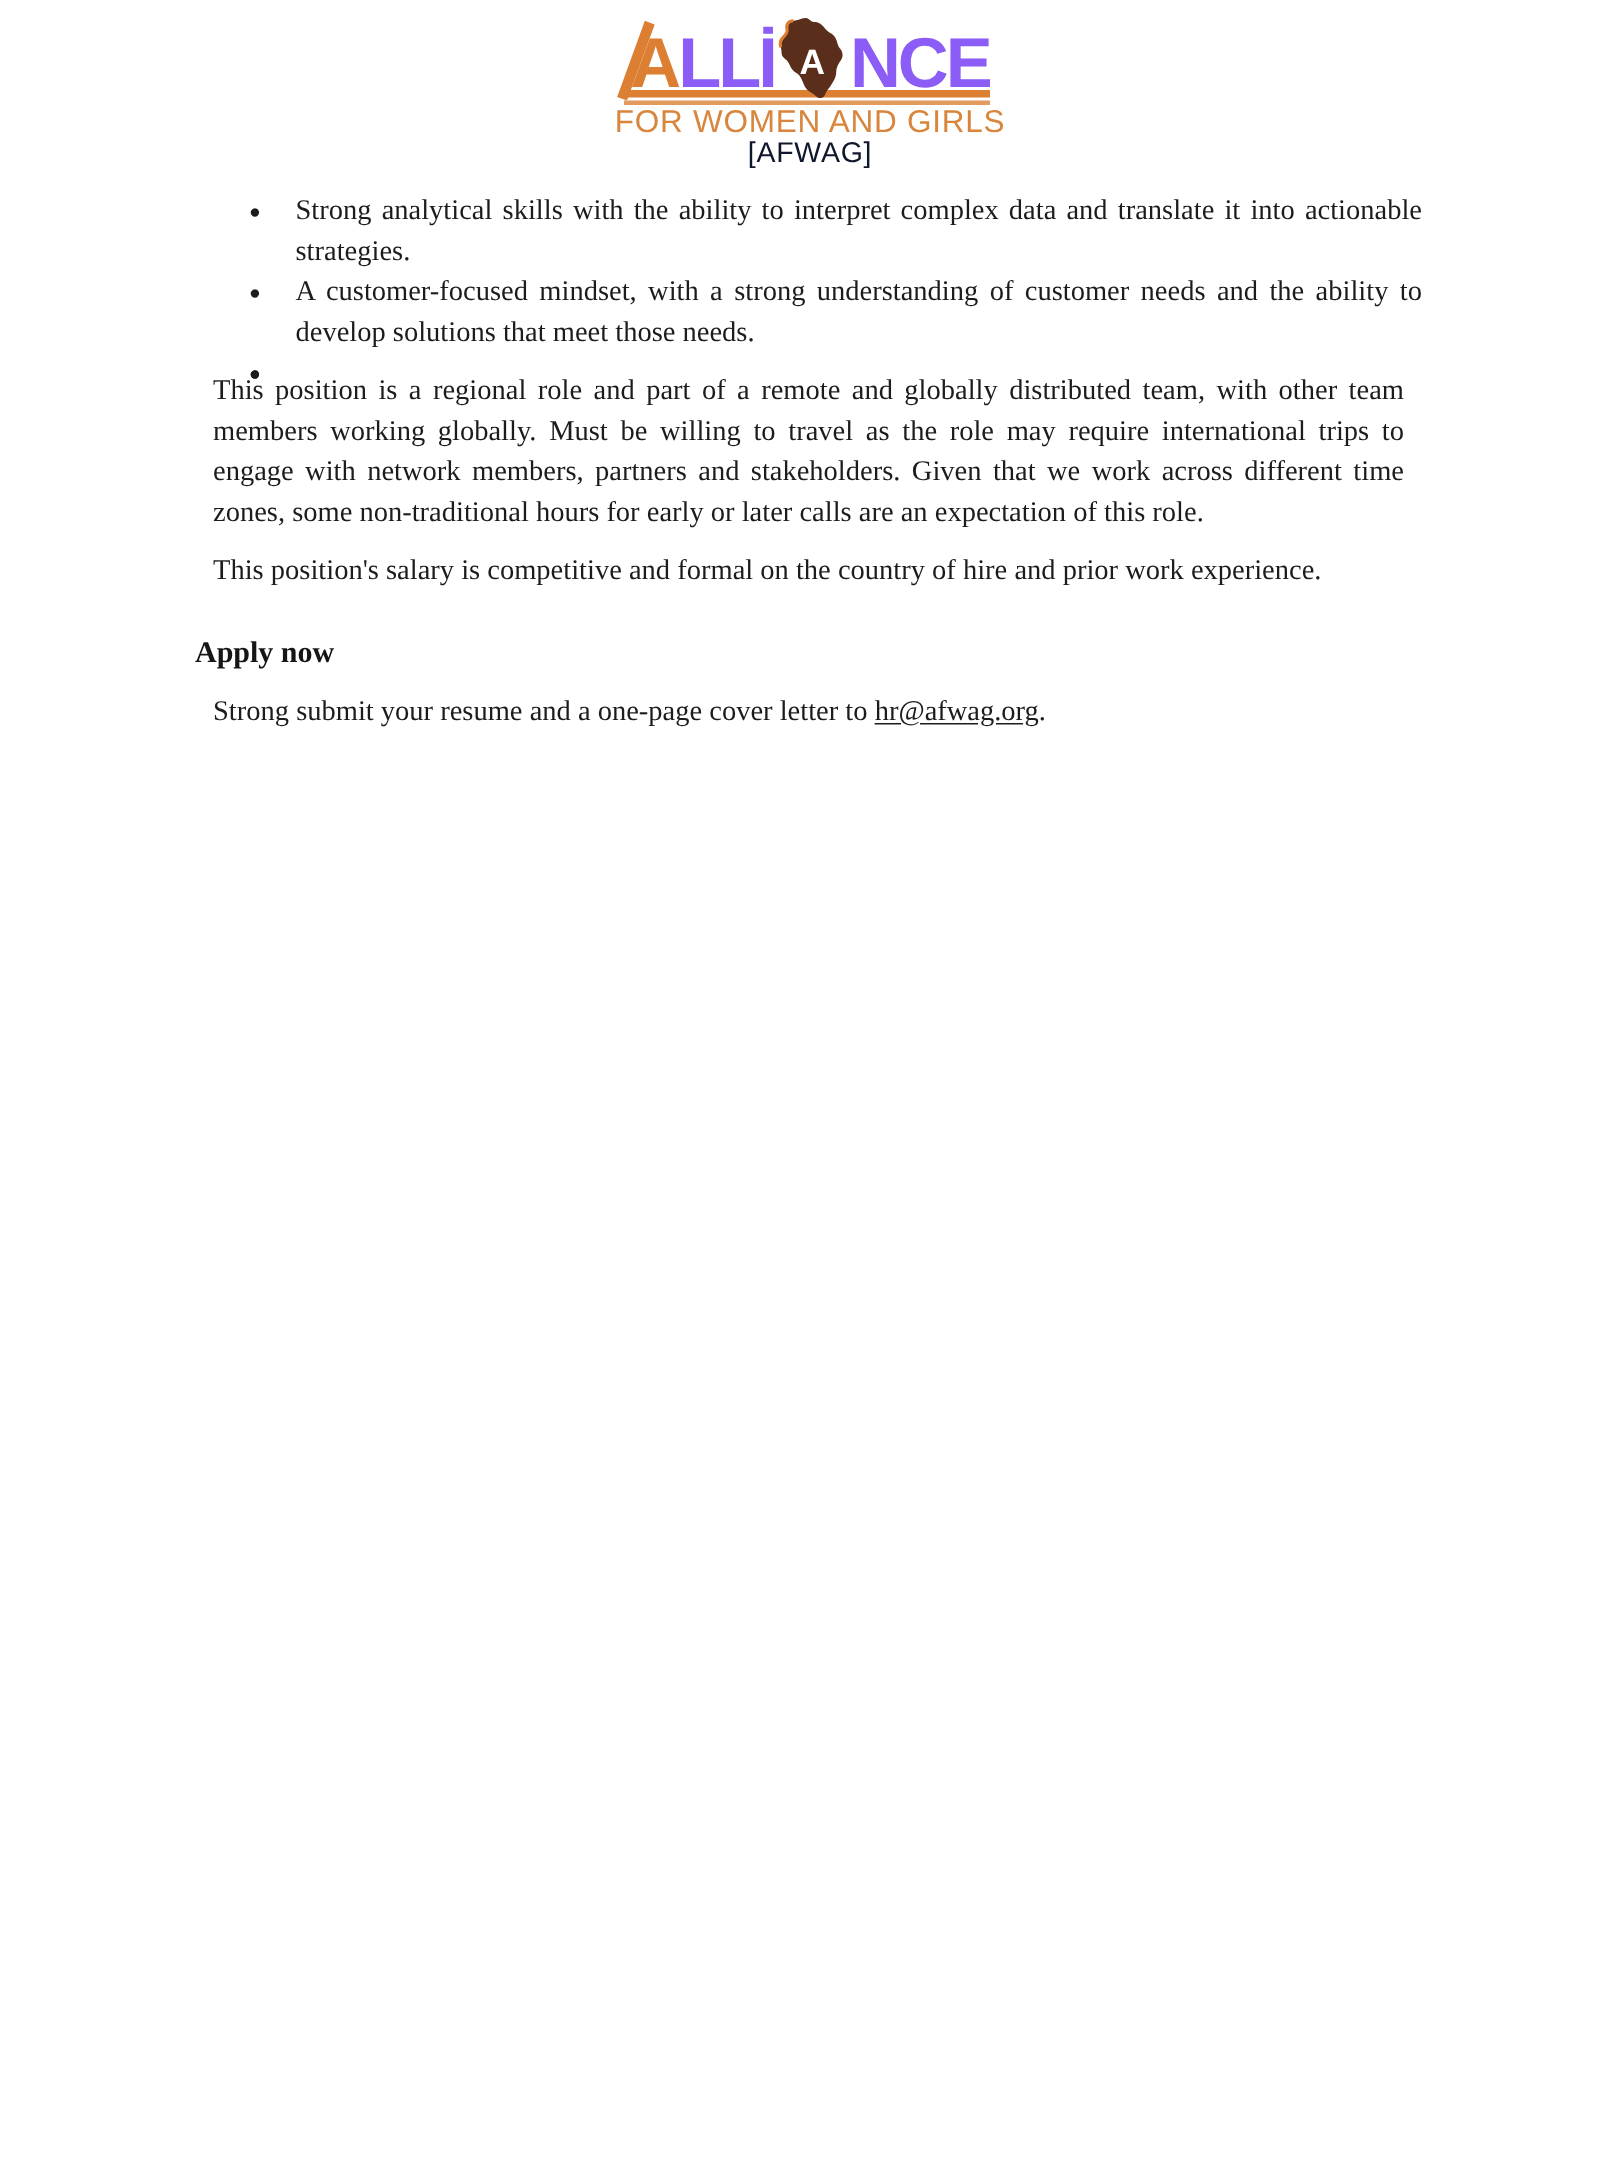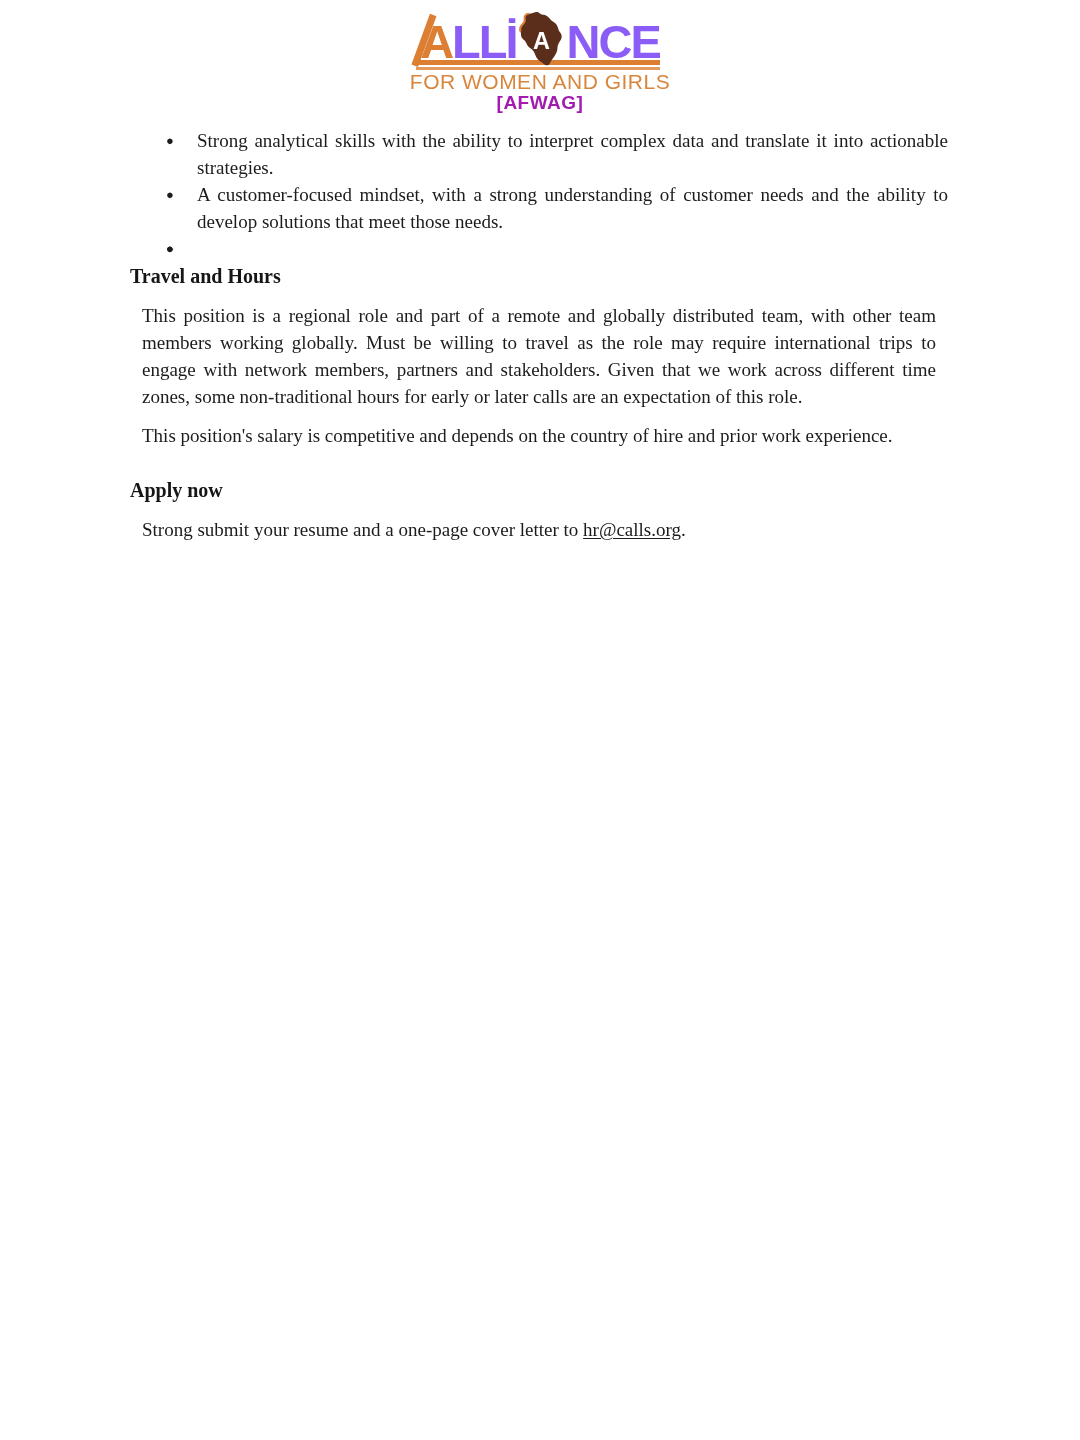--- a/index.html
+++ b/index.html
@@ -76,25 +76,25 @@
     font-family: "Liberation Sans", sans-serif;
     font-weight: 400;
     font-size: 21px;
     line-height: 22px;
     letter-spacing: 0.5px;
     color: #d8863d;
     margin-top: 1px;
   }
   .logo-acronym {
     font-family: "Liberation Sans", sans-serif;
-    font-weight: 700;
+    font-weight: 400;
     font-size: 19px;
     line-height: 19px;
     letter-spacing: 0.5px;
-    color: #a21caf;
+    color: #0f172a;
     margin-top: 0px;
   }
 
   
   .content {
     margin: 15px 132px 0 130px;
   }
   ul.requirements {
     list-style: none;
     margin: 0;
@@ -171,27 +171,26 @@
       </li>
       <li>
         <span class="bullet-dot">●</span>
       </li>
       <li>
         <span class="bullet-dot">●</span>
       </li>
     </ul>
 
     <section>
-      <h3 class="sec-heading">Travel and Hours</h3>
       <p class="sec-body">This position is a regional role and part of a remote and globally distributed team, with other team members working globally. Must be willing to travel as the role may require international trips to engage with network members, partners and stakeholders. Given that we work across different time zones, some non-traditional hours for early or later calls are an expectation of this role.</p>
     </section>
 
     <section>
-      <p class="sec-body">This position's salary is competitive and depends on the country of hire and prior work experience.</p>
+      <p class="sec-body">This position's salary is competitive and formal on the country of hire and prior work experience.</p>
     </section>
 
     <section>
       <h3 class="sec-heading">Apply now</h3>
-      <p class="sec-body no-justify"><span>Strong submit your resume and a one-page cover letter to </span><a href="#" class="email-link">hr@calls.org</a><span>.</span></p>
+      <p class="sec-body no-justify"><span>Strong submit your resume and a one-page cover letter to </span><a href="#" class="email-link">hr@afwag.org</a><span>.</span></p>
     </section>
 
   </div>
 </div>
 
 </body></html>

